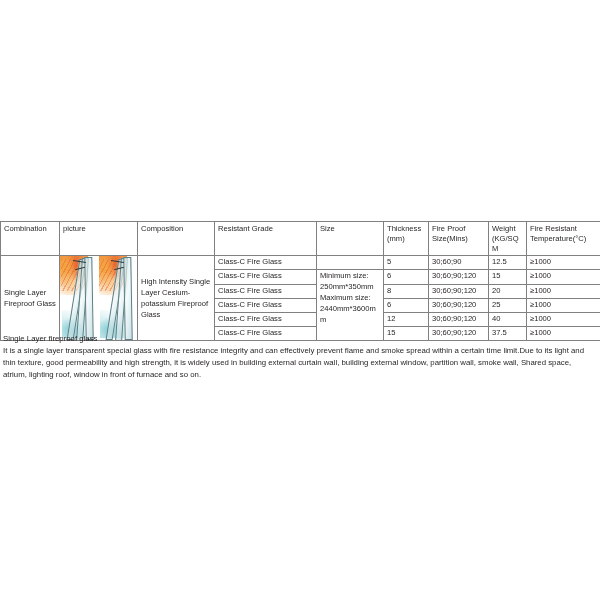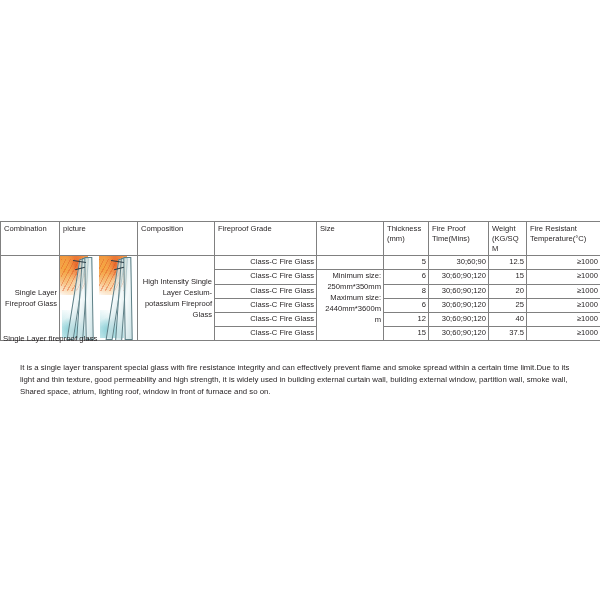--- a/index.html
+++ b/index.html
@@ -41,21 +41,20 @@
   table.spec td.hdr {
     height: 24px;
     vertical-align: top;
     padding-top: 2px;
   }
   table.spec td.rowcell {
     height: 12px;
     line-height: 11px;
     padding-top: 0px;
     white-space: nowrap;
-    text-align: right;
   }
   table.spec td.mid {
     vertical-align: middle;
   }
   td.nb-left { border-left: none; }
   td.nb-right { border-right: none; }
 
   
   col.c-comb  { width: 59px; }
   col.c-pic   { width: 78px; }
@@ -169,21 +168,21 @@
     top: 333px;
     width: 594px;
     font-size: 7.8px;
     line-height: 12px;
     color: #231f20;
   }
   #desc .title {
     margin: 0 0 0 0;
   }
   #desc .body {
-    margin: 17px;
+    margin: 0;
   }
 </style>
 </head>
 <body>
 
 <div id="spec-wrap">
   <table class="spec">
     <colgroup>
       <col class="c-comb">
         <col class="c-pic">
@@ -193,29 +192,29 @@
         <col class="c-thick">
         <col class="c-time">
         <col class="c-weight">
         <col class="c-temp">
     </colgroup>
     <tbody>
       <tr>
         <td class="hdr nb-left">Combination</td>
         <td class="hdr">picture</td>
         <td class="hdr">Composition</td>
-        <td class="hdr">Fireproof Grade</td>
+        <td class="hdr">Resistant Grade</td>
         <td class="hdr">Size</td>
         <td class="hdr">
           <span>Thickness</span><br>
           <span>(mm)</span>
         </td>
         <td class="hdr">
           <span>Fire Proof</span><br>
-          <span>Time(Mins)</span>
+          <span>Size(Mins)</span>
         </td>
         <td class="hdr">
           <span>Weight</span><br>
           <span>(KG/SQM</span>
         </td>
         <td class="hdr nb-right">
           <span>Fire Resistant</span><br>
           <span>Temperature(°C)</span>
         </td>
       </tr>

